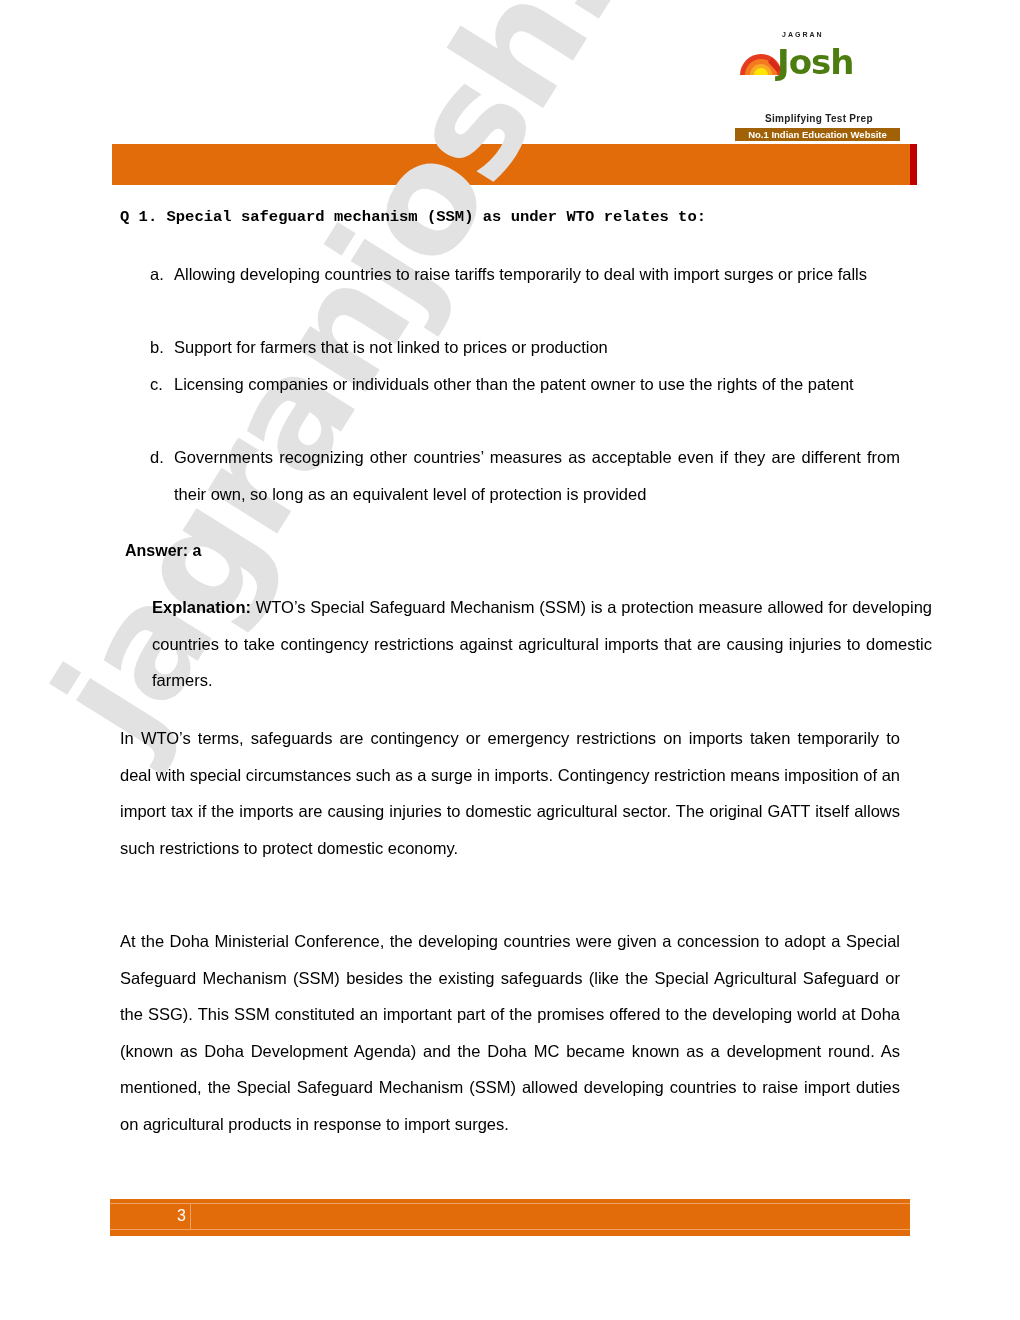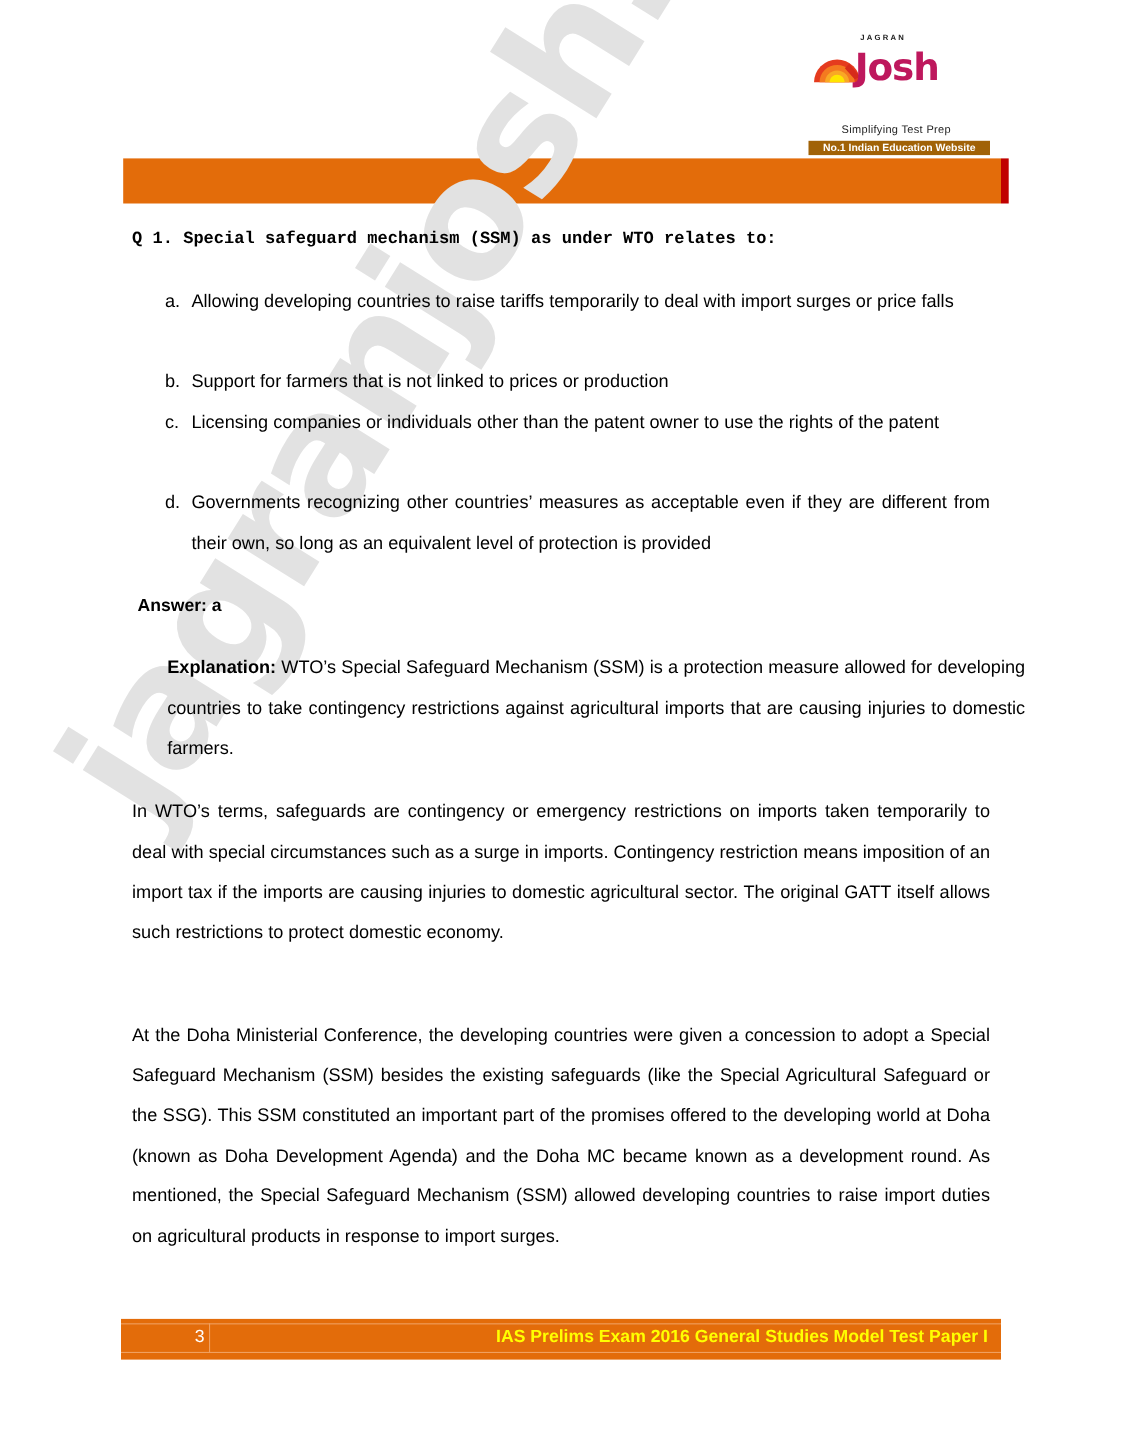--- a/index.html
+++ b/index.html
@@ -1,22 +1,22 @@
 <!DOCTYPE html>
 <html><head>
 <meta charset="utf-8">
 <style>
   html, body { margin:0; padding:0; background:#ffffff; }
   body { width:1020px; height:1320px; position:relative; overflow:hidden;
          font-family:"Liberation Sans", sans-serif; color:#000; }
   .logo { position:absolute; left:735px; top:28px; width:165px; height:115px; }
   .logo .jagran { position:absolute; left:47px; top:3px; font-size:7px; letter-spacing:2px; font-weight:bold; color:#222; }
-  .logo .josh { position:absolute; left:42px; top:6px; font-size:34px; font-weight:bold; color:#be185d; letter-spacing:-1px; font-family:"DejaVu Sans", sans-serif; }
+  .logo .josh { position:absolute; left:42px; top:6px; font-size:34px; font-weight:bold; color:#4d7c0f; letter-spacing:-1px; font-family:"DejaVu Sans", sans-serif; }
   .logo .sun { position:absolute; left:3px; top:22px; width:46px; height:25px; }
-  .logo .tagline { position:absolute; left:30px; top:85px; font-size:10px; font-weight:normal; color:#222; letter-spacing:0.3px; }
+  .logo .tagline { position:absolute; left:30px; top:85px; font-size:10px; font-weight:bold; color:#222; letter-spacing:0.3px; }
   .logo .strip { position:absolute; left:0px; top:100px; width:165px; height:13px; background:#a16207; color:#fff;
                  font-size:9.5px; font-weight:bold; text-align:center; line-height:13px; }
   .title-bar { position:absolute; left:112px; top:144px; width:798px; height:41px; background:#e36c0a; }
   .title-bar .red-edge { position:absolute; right:-7px; top:0; width:7px; height:41px; background:#c00000; }
   .title-bar .title { position:absolute; left:7px; top:3px; font-size:29px; font-weight:bold; color:#ffff00; letter-spacing:0.6px;
                        font-family:"DejaVu Sans", sans-serif; }
   .watermark { position:absolute; left:95px; top:640px; font-size:150px; font-weight:bold; color:#e2e2e2;
                transform:rotate(-58deg); transform-origin:left center; white-space:nowrap;
                font-family:"DejaVu Sans", sans-serif; letter-spacing:-4px; z-index:0; }
   .content { position:absolute; left:120px; top:0; width:780px; z-index:1; font-size:16.5px; }
@@ -85,14 +85,13 @@
 
   <div class="para" style="top:720px;">In WTO’s terms, safeguards are contingency or emergency restrictions on imports taken temporarily to deal with special circumstances such as a surge in imports. Contingency restriction means imposition of an import tax if the imports are causing injuries to domestic agricultural sector. The original GATT itself allows such restrictions to protect domestic economy.</div>
   <div class="para" style="top:923px;">At the Doha Ministerial Conference, the developing countries were given a concession to adopt a Special Safeguard Mechanism (SSM) besides the existing safeguards (like the Special Agricultural Safeguard or the SSG). This SSM constituted an important part of the promises offered to the developing world at Doha (known as Doha Development Agenda) and the Doha MC became known as a development round. As mentioned, the Special Safeguard Mechanism (SSM) allowed developing countries to raise import duties on agricultural products in response to import surges.</div>
 </div>
 
 <div class="footer">
   <div class="line-top"></div>
   <div class="line-bot"></div>
   <div class="divider"></div>
   <span class="pagenum">3</span>
-  <span class="ftitle">IAS Prelims Exam 2016 General Studies Model Test Paper I</span>
 </div>
 
 </body></html>

